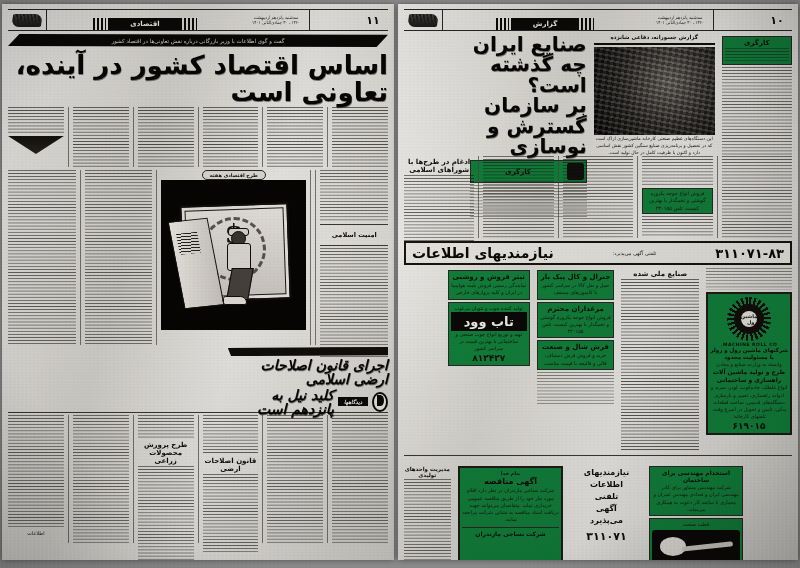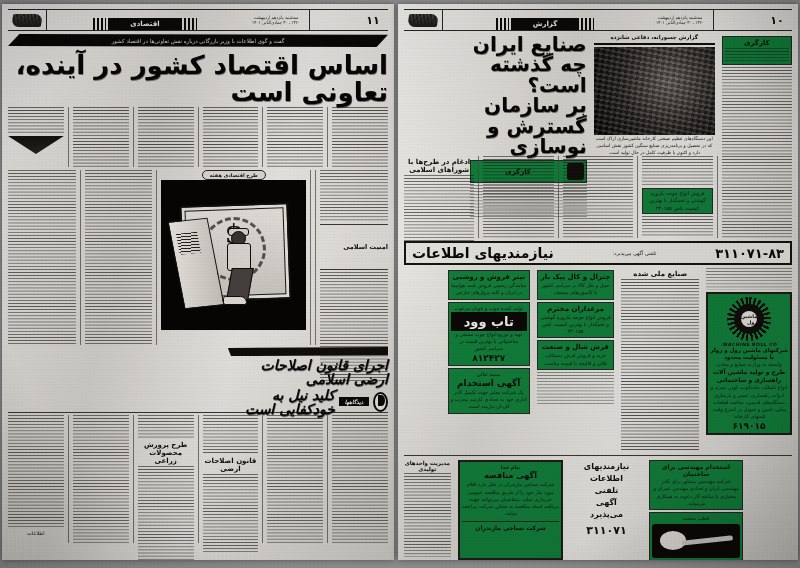--- a/index.html
+++ b/index.html
@@ -106,23 +106,23 @@
       180deg,
       rgba(28,25,22,.82) 0px, rgba(28,25,22,.82) 1.1px,
       rgba(0,0,0,0) 1.1px, rgba(0,0,0,0) 3.1px);
     background-size:100% 3.1px;
     opacity:.78;
   }
   .tx.dense{opacity:.86;}
   .tx.light{opacity:.6;}
 
   .sub-h{
-    font-size:6.5px;font-weight:bold;color:#14110f;
+    font-size:6.5px;font-weight:bold;color:#14110f;text-align:center;
     border-top:1px solid #3d3a37;border-bottom:1px solid #3d3a37;
-    padding:18px 0;margin:2px 0;
+    padding:6px 0;margin:2px 0;
   }
   .mini-h{
     font-size:7px;font-weight:bold;color:#14110f;text-align:center;
     margin:2px 0 1px;
   }
 
   
   .photo{
     position:relative;background:#111;overflow:hidden;
     box-shadow:inset 0 0 14px rgba(0,0,0,.8);
@@ -329,21 +329,21 @@
         <div class="col tx"></div>
       </div>
 
       <div class="flexrow" style="margin-top:2px;height:62px;">
         <div style="flex:1.45;font-style:italic;">
           <div style="height:9px;background:#141210;clip-path:polygon(0 10%,100% 0,100% 92%,2% 100%);"></div>
           <div class="headline" style="font-size:14px;text-align:right;margin-top:2px;">اجرای قانون اصلاحات ارضی اسلامی</div>
           <div class="flexrow" style="align-items:center;justify-content:flex-end;gap:4px;margin-top:1px;">
             <span class="eye-logo"></span>
             <span class="badge-dark">دیدگاهها</span>
-            <span class="headline" style="font-size:14px;">کلید نیل به خودکفایی است</span>
+            <span class="headline" style="font-size:14px;">کلید نیل به پانزدهم است</span>
           </div>
         </div>
         <div class="rule"></div>
         <div class="col tx light" style="flex:.6;"></div>
         <div class="rule"></div>
         <div class="col tx light" style="flex:.6;"></div>
         <div class="rule"></div>
         <div class="col tx light" style="flex:.6;"></div>
       </div>
 
@@ -506,32 +506,27 @@
           <div class="adbox">
             <div class="ad-title">تیتر فروش و روشنی</div>
             <div class="ad-sm">نمایندگی رسمی فروش بلیت هواپیما در ایران و کلیه پروازهای خارجی</div>
           </div>
           <div class="adbox">
             <div class="ad-sm">تولید کننده چوب و نئوپان مرغوب</div>
             <div class="ad-big">تاب وود</div>
             <div class="ad-sm">تهیه و توزیع انواع چوب صنعتی و ساختمانی با بهترین قیمت در سراسر کشور</div>
             <div class="ad-phone">۸۱۲۴۲۷</div>
           </div>
-          <div class="adbox">
-            <div class="ad-sm">بسمه تعالی</div>
-            <div class="ad-title" style="font-size:9px;">آگهی استخدام</div>
-            <div class="ad-sm">یک شرکت معتبر جهت تکمیل کادر اداری خود به تعدادی کارمند مجرب و کاردان نیازمند است.</div>
-          </div>
         </div>
         <div class="rule"></div>
 
         <div style="flex:.45;" class="tx light"></div>
       </div>
 
-      <div class="flexrow" style="height:100px;margin-top:2px;border-top:1px solid #3d3a37;padding-top:2px;">
+      <div class="flexrow" style="height:100px;margin-top:2px;border-top:1px solid #3d3a37;padding-top:8px;">
 
         <div class="col tx light" style="flex:.5;"></div>
         <div class="rule"></div>
 
         <div style="flex:1.1;">
           <div class="adbox">
             <div class="ad-title" style="font-size:6px;">استخدام مهندسی برای ساختمان</div>
             <div class="ad-sm">شرکت مهندسی مشاور برای کادر مهندسی ایران و تعدادی مهندس عمران و معماری با سابقه کار دعوت به همکاری می‌نماید.</div>
           </div>
           <div class="adbox">

